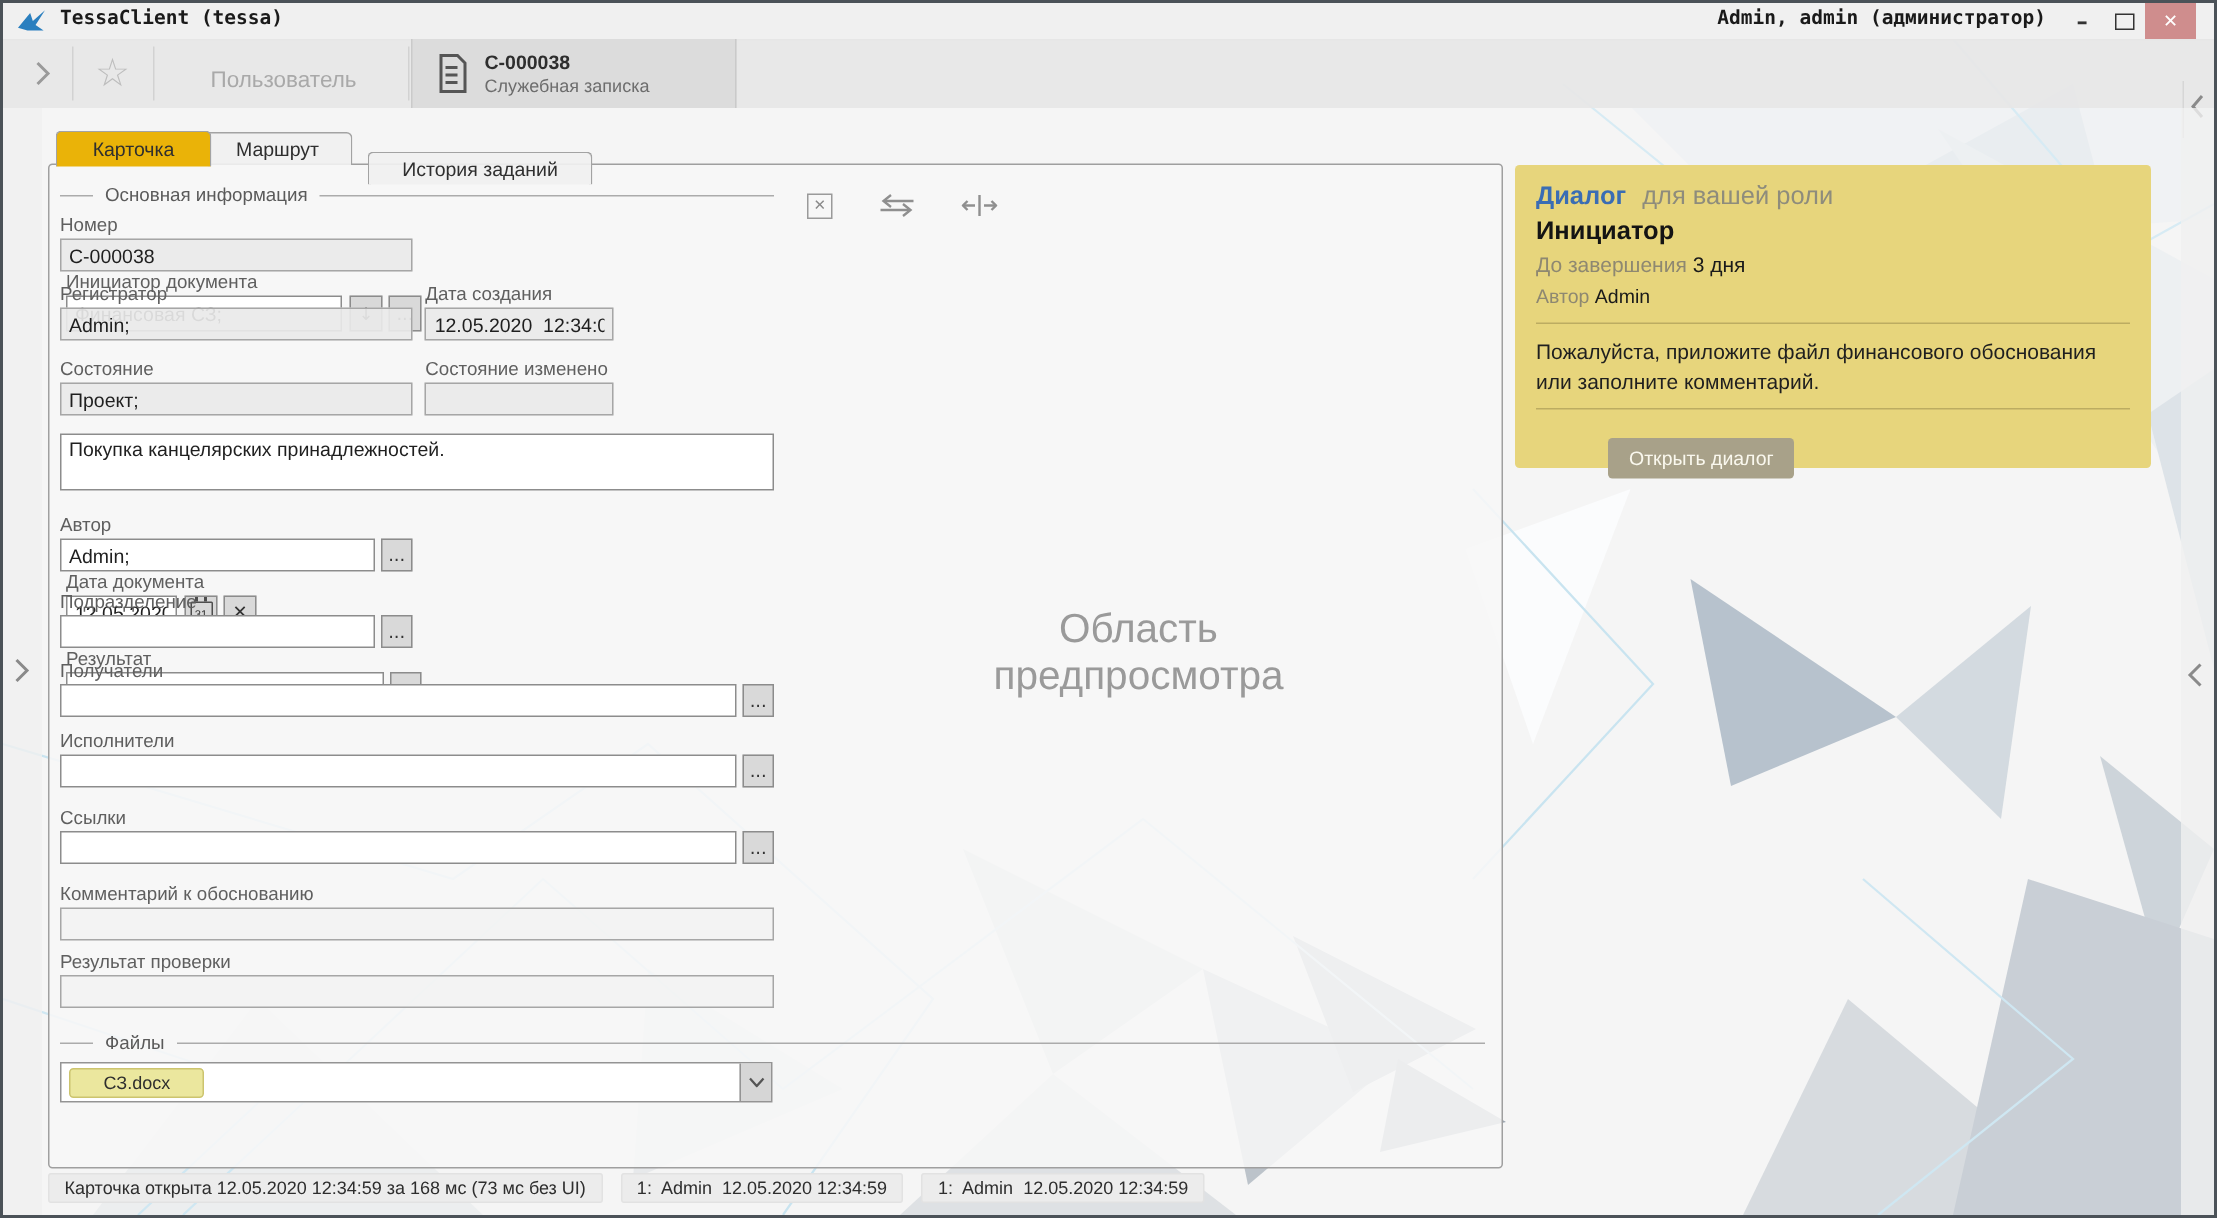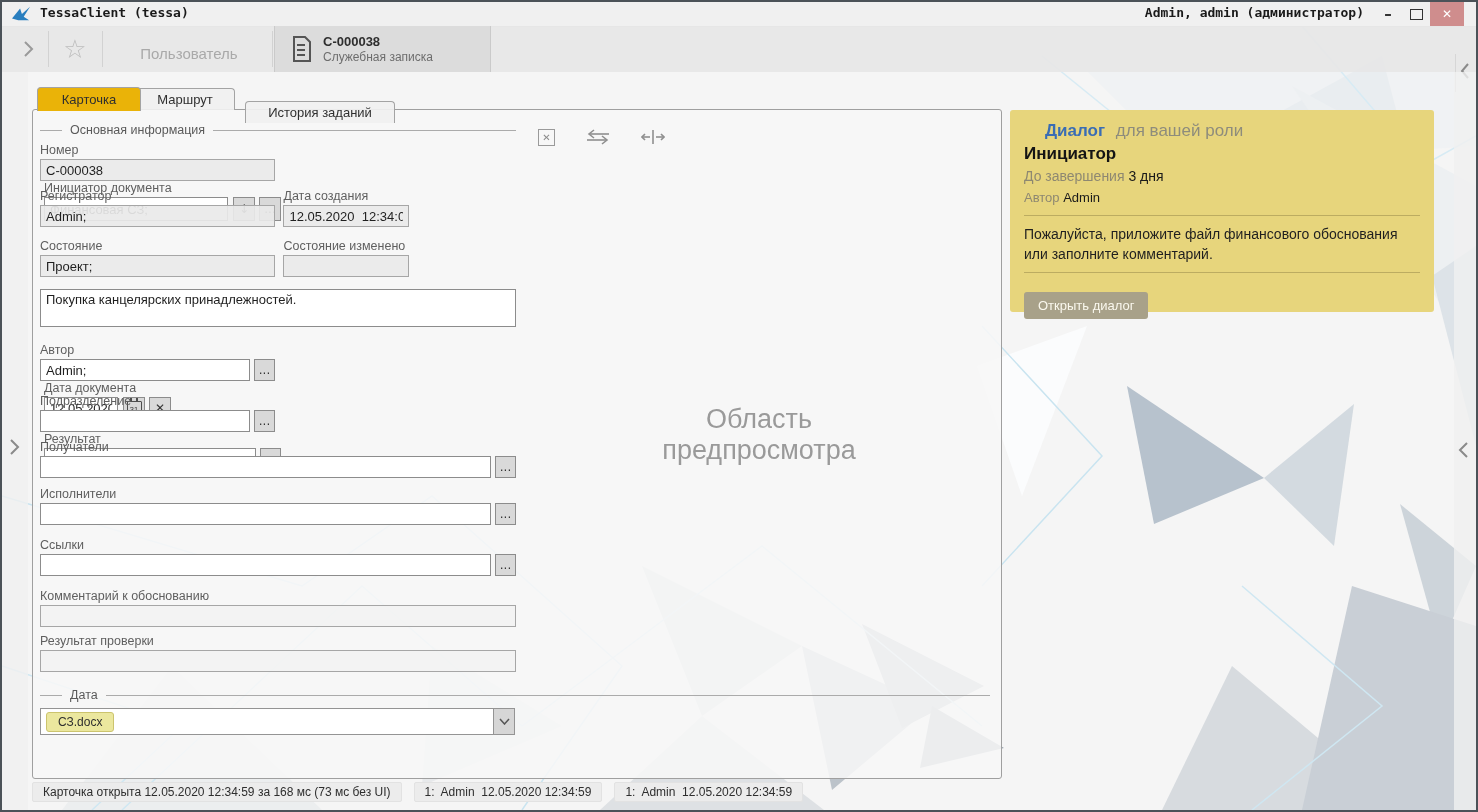--- a/index.html
+++ b/index.html
@@ -72,46 +72,46 @@
   .sq.tall{height:24px;width:22px;}
   .multiline{box-sizing:border-box;width:476px;height:38px;resize:none;background:#fff;border:1px solid #8c8c8c;
     font-family:"Liberation Sans",sans-serif;font-size:13px;color:#1f1f1f;padding:2px 5px;outline:none;}
   .cal{position:relative;width:13px;height:12px;border:1px solid #4e4e4e;border-radius:1px;display:flex;align-items:flex-end;justify-content:center;}
   .cal::before{content:"";position:absolute;top:-4px;left:2px;width:2px;height:3px;background:#4e4e4e;box-shadow:6px 0 #4e4e4e;}
   .cal span{font-size:7.5px;line-height:9px;color:#333;font-family:"Liberation Sans",sans-serif;}
 
   
   .file-strip{position:absolute;left:38px;top:706px;width:475px;height:27px;background:#fff;border:1px solid #949494;
     box-sizing:border-box;display:flex;align-items:center;padding-left:5px;z-index:2;}
-  .file-tag{background:#ebe79e;border:1px solid #ccc46e;border-radius:3px;padding:2px 11px;font-size:12px;color:#2e2e2e;cursor:pointer;}
+  .file-tag{background:#ebe79e;border:1px solid #ccc46e;border-radius:3px;padding:2px 22px;font-size:12px;color:#2e2e2e;cursor:pointer;}
   .file-dd{position:absolute;right:0;top:0;bottom:0;width:20px;background:#d6d6d6;border-left:1px solid #949494;
     display:flex;align-items:center;justify-content:center;cursor:pointer;}
 
   
   .preview-toolbar{position:absolute;left:536px;top:126px;display:flex;align-items:center;gap:30px;z-index:2;}
   .pv-close{box-sizing:border-box;width:17px;height:17px;border:1px solid #9a9a9a;color:#8a8a8a;font-size:10px;display:flex;
     align-items:center;justify-content:center;background:transparent;cursor:pointer;font-family:"DejaVu Sans",sans-serif;}
   .pv-ico{cursor:pointer;display:flex;align-items:center;}
   .preview-placeholder{position:absolute;left:605px;top:402px;width:304px;text-align:center;font-size:27px;line-height:31px;
     color:#9a9a9a;z-index:2;}
 
   
   .dialog-card{position:absolute;left:1008px;top:108px;width:424px;height:202px;background:#e7d57c;border-radius:3px;
     box-sizing:border-box;padding:10px 14px;z-index:2;}
-  .dc-title-row{font-size:17px;line-height:22px;margin-left:21px;}
+  .dc-title-row{font-size:17px;line-height:22px;}
   .dc-title{color:#3a6db4;font-weight:bold;}
   .dc-subtitle{color:#8e8c7c;margin-left:6px;}
   .dc-role{font-size:17px;line-height:22px;color:#141414;font-weight:600;margin-top:1px;}
   .dc-line{font-size:14px;line-height:19px;margin-top:2px;}
   .dc-muted{color:#8e8871;}
   .dc-strong{color:#1a1a1a;}
   .dc-hr{height:1px;background:rgba(80,70,30,0.28);margin:8px 0;}
   .dc-msg{font-size:14px;line-height:20px;color:#1f1f1f;}
   .dc-btn{margin-top:11px;background:#a8a189;border:none;border-radius:3px;color:#faf8ee;font-size:13px;
-    font-family:"Liberation Sans",sans-serif;padding:6px 14px;cursor:pointer;}
+    font-family:"Liberation Sans",sans-serif;padding:6px 14px;cursor:pointer;margin-left:48px;}
 
   
   .statusbar{position:absolute;left:30px;top:780px;display:flex;gap:12px;z-index:2;}
   .status-chip{background:#ececec;border:1px solid #e2e2e2;border-radius:2px;padding:2px 10px;font-size:12px;color:#2e2e2e;white-space:pre;}
 </style>
 </head>
 <body>
 
 <div class="window">
 
@@ -354,21 +354,21 @@
     <input class="tb ro" style="width: 476px; background: rgba(240, 240, 240, 0.55);" readonly="" value="">
   </div>
 
   <div class="frow" style="top:632px;">
     <label class="flabel">Результат проверки</label>
     <input class="tb ro" style="width: 476px; background: rgba(240, 240, 240, 0.55);" readonly="" value="">
   </div>
 
   <div class="group-header" style="left:38px;top:686px;width:950px;">
     <span class="gh-line gh-short"></span>
-    <span class="gh-label">Дата</span>
+    <span class="gh-label">Файлы</span>
     <span class="gh-line gh-fill"></span>
   </div>
   <div class="file-strip">
     <span class="file-tag">СЗ.docx</span>
     <span class="file-dd">
       <svg width="11" height="7" viewBox="0 0 11 7">
         <polyline points="1,1 5.5,6 10,1" fill="none" stroke="#555" stroke-width="1.5"></polyline>
       </svg>
     </span>
   </div>

